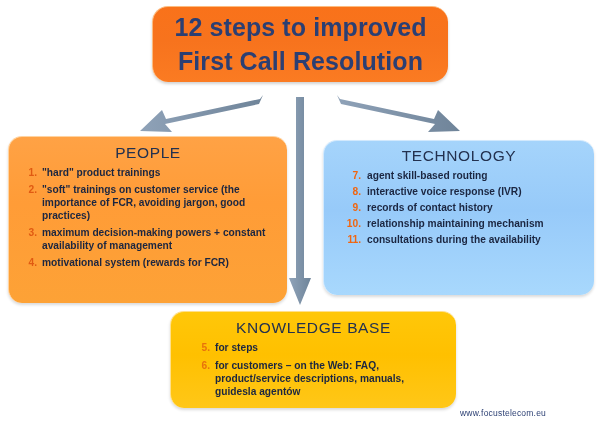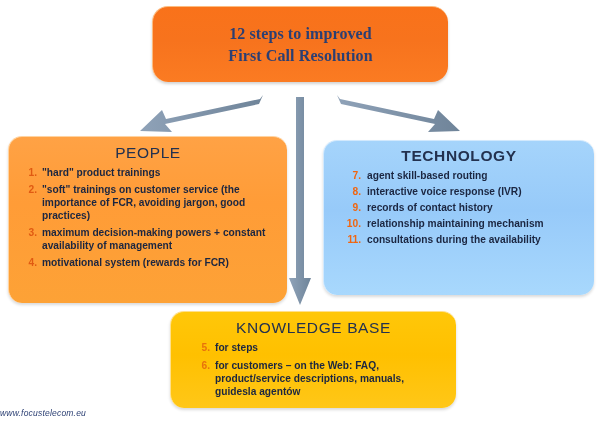--- a/index.html
+++ b/index.html
@@ -42,24 +42,23 @@
     border-top: 1px solid #fdbb7e;
     border-left: 1px solid #fdbb7e;
     display: flex;
     align-items: center;
     justify-content: center;
     text-align: center;
   }
   #title-node .title-text {
     color: #2b3f73;
     font-weight: bold;
-    font-size: 16px;
+    font-size: 25px;
     line-height: 1.35;
     letter-spacing: 0.1px;
-    font-family: Liberation Serif, serif;
   }
 
   
   #people-node {
     left: 8px;
     top: 136px;
     width: 279px;
     height: 167px;
     background: linear-gradient(to bottom, #ffa245 0%, #ff9c37 40%, #fda236 100%);
     box-shadow: 0 2px 3px rgba(0,0,0,0.15);
@@ -95,21 +94,21 @@
   .node-heading {
     text-align: center;
     color: #23314f;
     font-size: 15.5px;
     font-weight: normal;
     letter-spacing: 0.6px;
     padding-top: 7px;
     margin-bottom: 4px;
   }
   #people-node .node-heading { }
-  #technology-node .node-heading { padding-top: 6px; font-weight: bold; }
+  #technology-node .node-heading { padding-top: 6px; }
   #knowledge-node .node-heading { padding-top: 7px; }
 
   ol.num-list {
     list-style: none;
     margin: 0;
     padding: 0;
   }
   ol.num-list li {
     display: flex;
     align-items: flex-start;
@@ -162,25 +161,24 @@
     height: 424px;
     pointer-events: none;
   }
 
   
   #footer-url {
     position: absolute;
     left: 0;
     top: 408px;
     width: 546px;
-    text-align: left;
+    text-align: right;
     font-size: 8.5px;
     color: #2b3f73;
     letter-spacing: 0.2px;
-    font-style: italic;
   }
 </style>
 </head>
 <body>
 
 <div class="canvas">
 
   <svg id="arrows-layer" viewBox="0 0 600 424" width="600" height="424" xmlns="http://www.w3.org/2000/svg">
     <defs>
       <linearGradient id="arrGradDiag" x1="0" y1="0" x2="1" y2="0">

